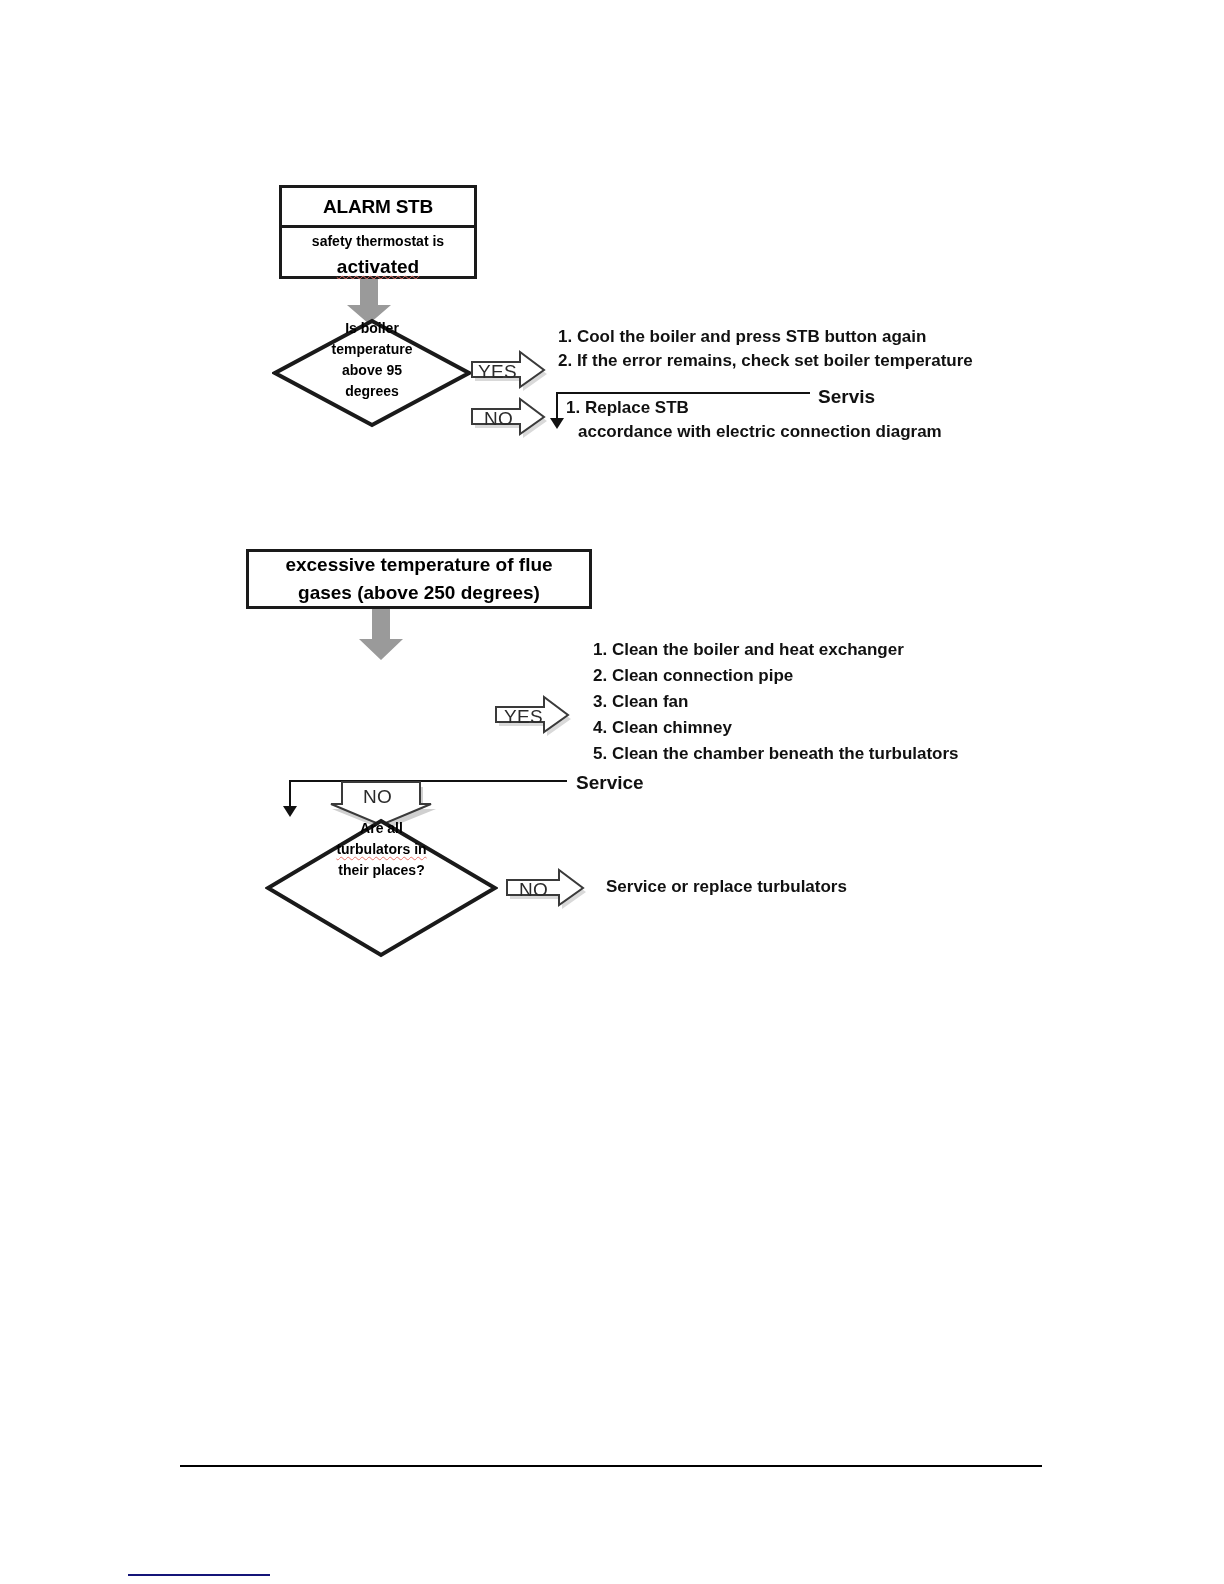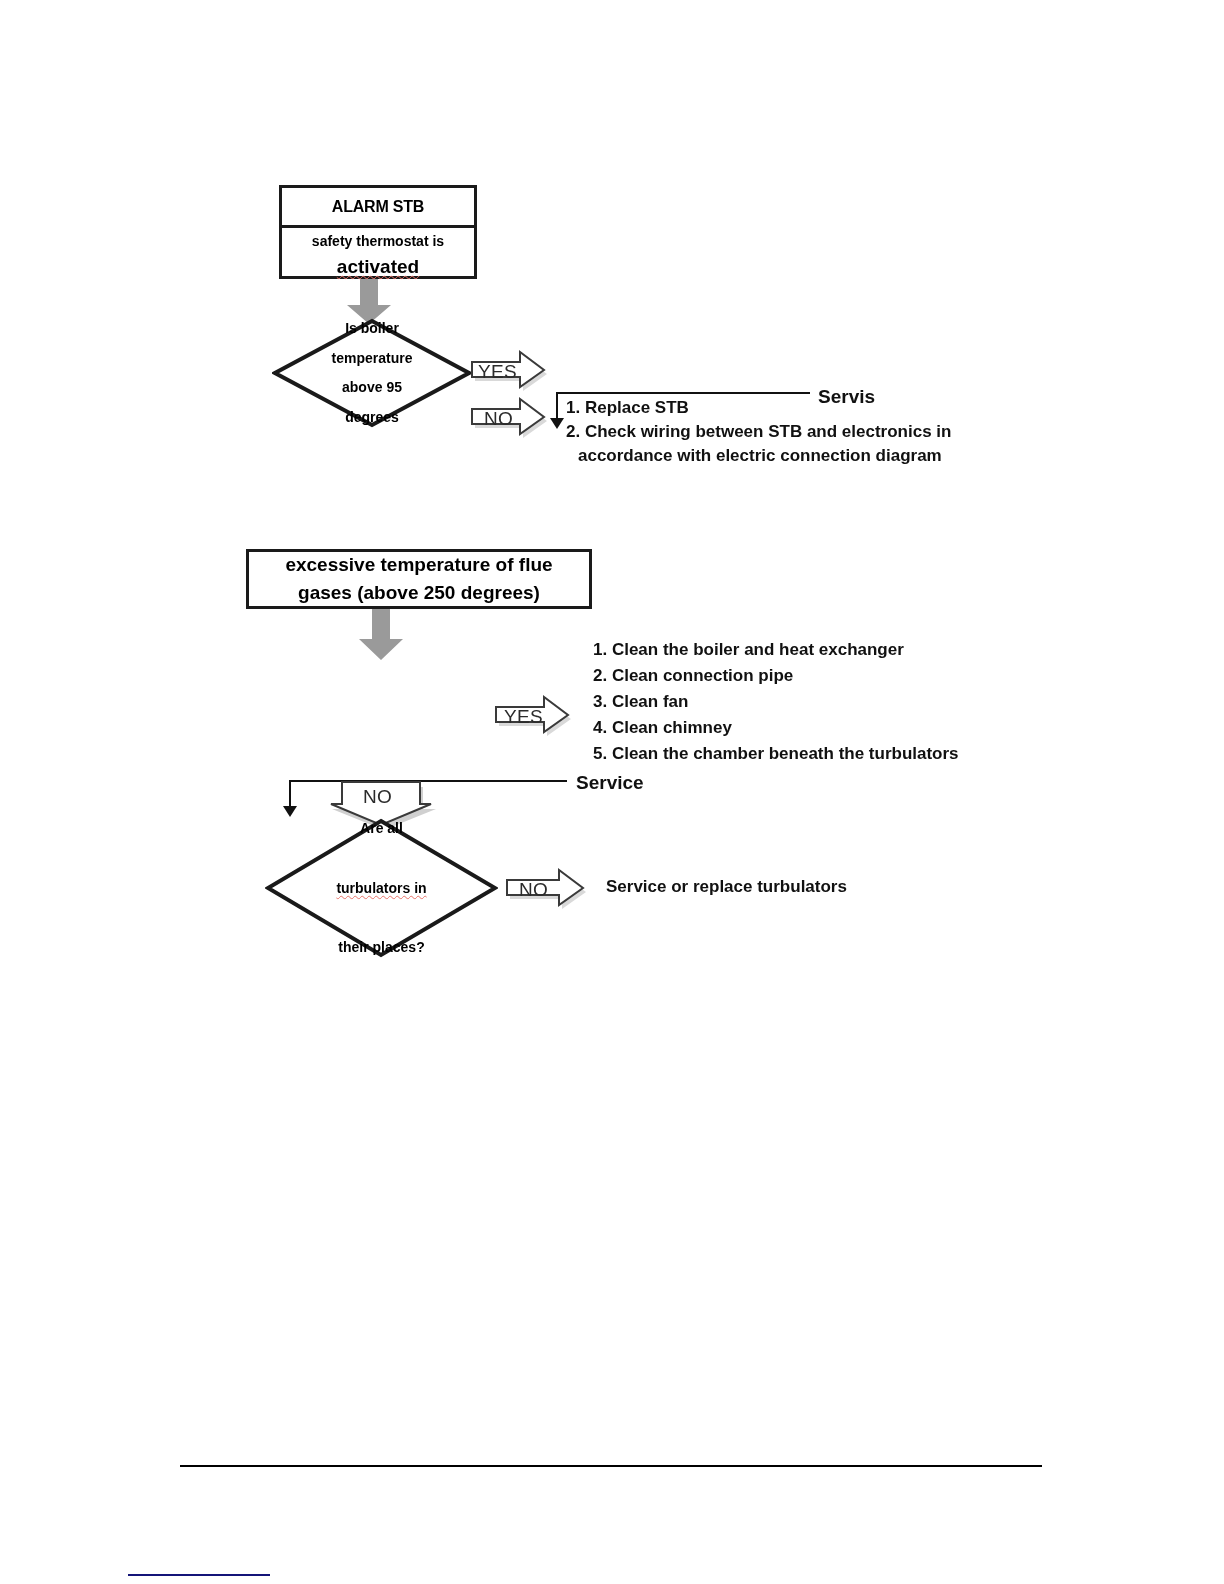--- a/index.html
+++ b/index.html
@@ -29,21 +29,21 @@
     background: #ffffff;
     box-sizing: border-box;
   }
   .alarm-box-thin {
     border: 2px solid #1a1a1a;
     background: #ffffff;
     box-sizing: border-box;
   }
   .box-title {
     font-weight: bold;
-    font-size: 16px;
+    font-size: 19px;
     letter-spacing: -0.2px;
     text-align: center;
     display: flex;
     align-items: center;
     justify-content: center;
     height: 100%;
   }
   .divider-line {
     position: absolute;
     background: #1a1a1a;
@@ -53,21 +53,21 @@
   .diamond-wrap { position: absolute; }
   .diamond-wrap svg { position: absolute; left: 0; top: 0; }
   .diamond-text {
     position: absolute;
     left: 0; top: 0;
     width: 100%;
     height: 100%;
     display: flex;
     flex-direction: column;
     align-items: center;
-    justify-content: space-between;
+    justify-content: flex-start;
     font-weight: bold;
     font-size: 14px;
     line-height: 21px;
     text-align: center;
     pointer-events: none;
   }
   .diamond-text span { display: block; white-space: nowrap; }
 
   
   .block-arrow { position: absolute; }
@@ -164,33 +164,36 @@
   </div>
 
   <div class="block-arrow" style="left:468px; top:396px; width:80px; height:44px;">
     <svg width="80" height="44" viewBox="0 0 80 44">
       <polygon points="4,15 52,15 52,5 76,22 52,39 52,29 4,29" fill="#d9d9d9" transform="translate(3,3)"></polygon>
       <polygon points="4,13 52,13 52,3 76,21 52,38 52,28 4,28" fill="#ffffff" stroke="#3a3a3a" stroke-width="2"></polygon>
     </svg>
     <div class="lbl" style="left:16px; top:13px;">NO</div>
   </div>
 
+  <div class="steps" style="left:558px; top:325px;">
+    <span class="ln">1. Cool the boiler and press STB button again</span>
+    <span class="ln">2. If the error remains, check set boiler temperature</span>
+  </div>
 
   <div class="hline" style="left:556px; top:392px; width:254px;"></div>
   <div class="vline" style="left:556px; top:392px; height:28px;"></div>
   <div class="abs" style="left:549px; top:416px; width:16px; height:14px;">
     <svg width="16" height="14" viewBox="0 0 16 14">
       <polygon points="8,13 1,2 15,2" fill="#111111"></polygon>
     </svg>
   </div>
   <div class="service-label" style="left:818px; top:386px;">Servis</div>
 
   <div class="steps" style="left:566px; top:396px;">
     <span class="ln">1. Replace STB</span>
-    <span class="ln">2. Check wiring between STB and electronics in</span>
     <span class="ln" style="padding-left:12px;">accordance with electric connection diagram</span>
   </div>
 
 
   <div class="abs alarm-box" style="left:246px; top:549px; width:346px; height:60px; z-index:1;">
     <div style="position:absolute; left:0; top:0; width:100%; height:100%;
                 display:flex; flex-direction:column; align-items:center; justify-content:center;">
       <div style="font-weight:bold; font-size:19px; line-height:28px; text-align:center;">
         <span>excessive temperature of flue</span>
       </div>

